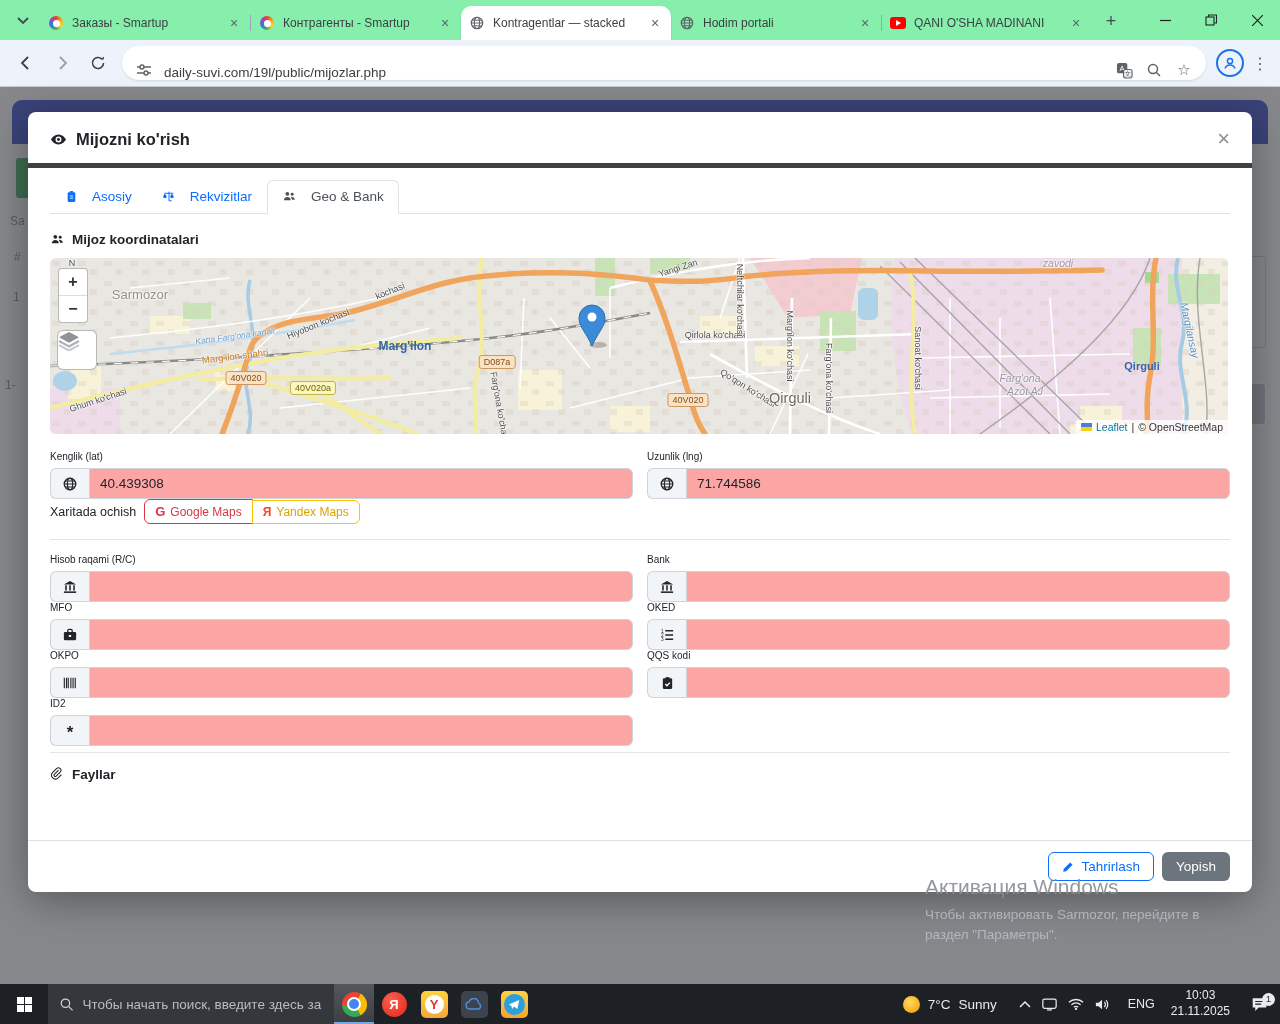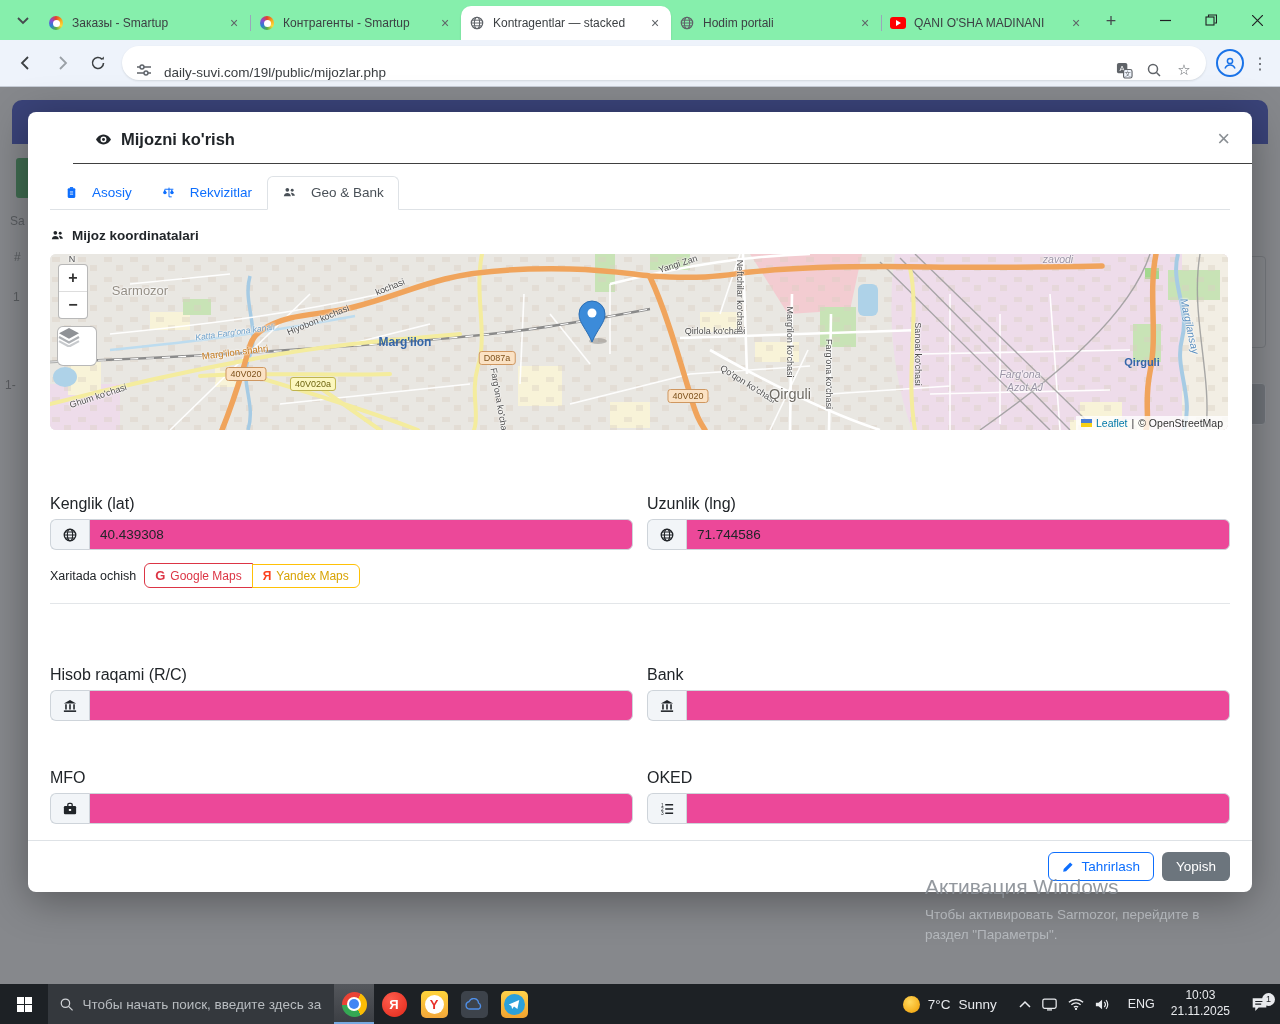--- a/index.html
+++ b/index.html
@@ -51,21 +51,21 @@
               background:#3a4379;border-radius:10px 10px 0 0;}
   .dim-green{position:absolute;top:70px;left:16px;width:18px;height:40px;background:#3f6b50;border-radius:3px;}
   .dim-hint{position:absolute;font-size:12px;color:#595c60;}
   .dim-box{position:absolute;border:1px solid #75787c;border-radius:4px;}
 
   
   .modal{position:absolute;top:24px;left:28px;width:1224px;height:780px;background:#fff;
          border-radius:8px;box-shadow:0 8px 40px rgba(0,0,0,.35);display:flex;
          flex-direction:column;box-sizing:border-box;z-index:5;}
   .m-head{display:flex;align-items:center;gap:9px;padding:16px 22px 13px;
-          border-bottom:1px solid #404040;margin-left:45px;}
+          border-bottom:5px solid #404040;}
   .m-title{font-size:16.5px;font-weight:bold;color:#212529;}
   .m-close{margin-left:auto;font-size:22px;color:#8a8f94;line-height:1;}
   .m-tabs{display:flex;margin:12px 22px 0;border-bottom:1px solid #dee2e6;}
   .m-tab{display:flex;align-items:center;gap:14px;padding:8px 14px 9px;font-size:13.5px;
          color:#0d6efd;margin-bottom:-1px;border:1px solid transparent;border-radius:6px 6px 0 0;}
   .m-tab.active{color:#495057;background:#fff;border-color:#dee2e6 #dee2e6 #fff;}
   .m-body{padding:18px 22px 0;flex:1;overflow:hidden;}
   .sect{display:flex;align-items:center;gap:7px;font-size:13.5px;font-weight:bold;color:#212529;}
 
   
@@ -96,29 +96,29 @@
              border:1.5px solid rgba(0,0,0,.28);border-radius:6px;z-index:3;display:flex;
              align-items:center;justify-content:center;}
   .attrib{position:absolute;right:0;bottom:0;background:rgba(255,255,255,.78);font-size:10.5px;
           padding:1px 5px;color:#333;z-index:3;display:flex;align-items:center;gap:4px;}
   .attrib .lf{color:#0078A8;}
   .uaflag{display:inline-block;width:11px;height:8px;
           background:linear-gradient(#4b7fd6 50%,#f7d117 50%);}
 
   
   .grid{display:grid;grid-template-columns:1fr 1fr;column-gap:14px;margin-top:17px;}
-  .fld label{display:block;font-size:16px;color:#212529;margin-bottom:6px;margin-top:48px;}
+  .fld label{display:block;font-size:10px;color:#212529;margin-bottom:6px;}
   .igroup{display:flex;height:31px;}
   .itext{width:38px;flex:none;background:#f2f5f8;border:1px solid #ced4da;border-right:none;
          border-radius:6px 0 0 6px;display:flex;align-items:center;justify-content:center;color:#212529;}
   .igroup input{flex:1;min-width:0;border:1px solid #ced4da;border-radius:0 6px 6px 0;
-        padding:0 10px;font-size:13.5px;color:#212529;outline:none;background:#ec4899;
+        padding:0 10px;font-size:13.5px;color:#212529;outline:none;background:#fca5a5;
         font-family:"Liberation Sans",sans-serif;}
   .span2{grid-column:1 / -1;}
-  .maprow{display:flex;align-items:center;margin-top:13px;}
+  .maprow{display:flex;align-items:center;}
   .maprow .lbl{font-size:12.5px;color:#212529;margin-right:8px;}
   .btn-gm,.btn-ym{display:flex;align-items:center;gap:5px;font-size:12px;padding:4px 10px;
                   background:#fff;}
   .btn-gm{border:1px solid #dc3545;color:#dc3545;border-radius:6px 0 0 6px;}
   .btn-gm .g{font-weight:bold;font-size:13px;}
   .btn-ym{border:1px solid #ffc107;color:#d8a303;border-radius:0 6px 6px 0;margin-left:-1px;}
   .btn-ym .ya{color:#fc3f1d;font-weight:bold;font-size:12px;}
   hr.div{border:none;border-top:1px solid #e3e6e9;margin:15px 0 14px;}
   .files{display:flex;align-items:center;gap:8px;font-size:13.5px;font-weight:bold;
          color:#212529;margin-top:4px;}

